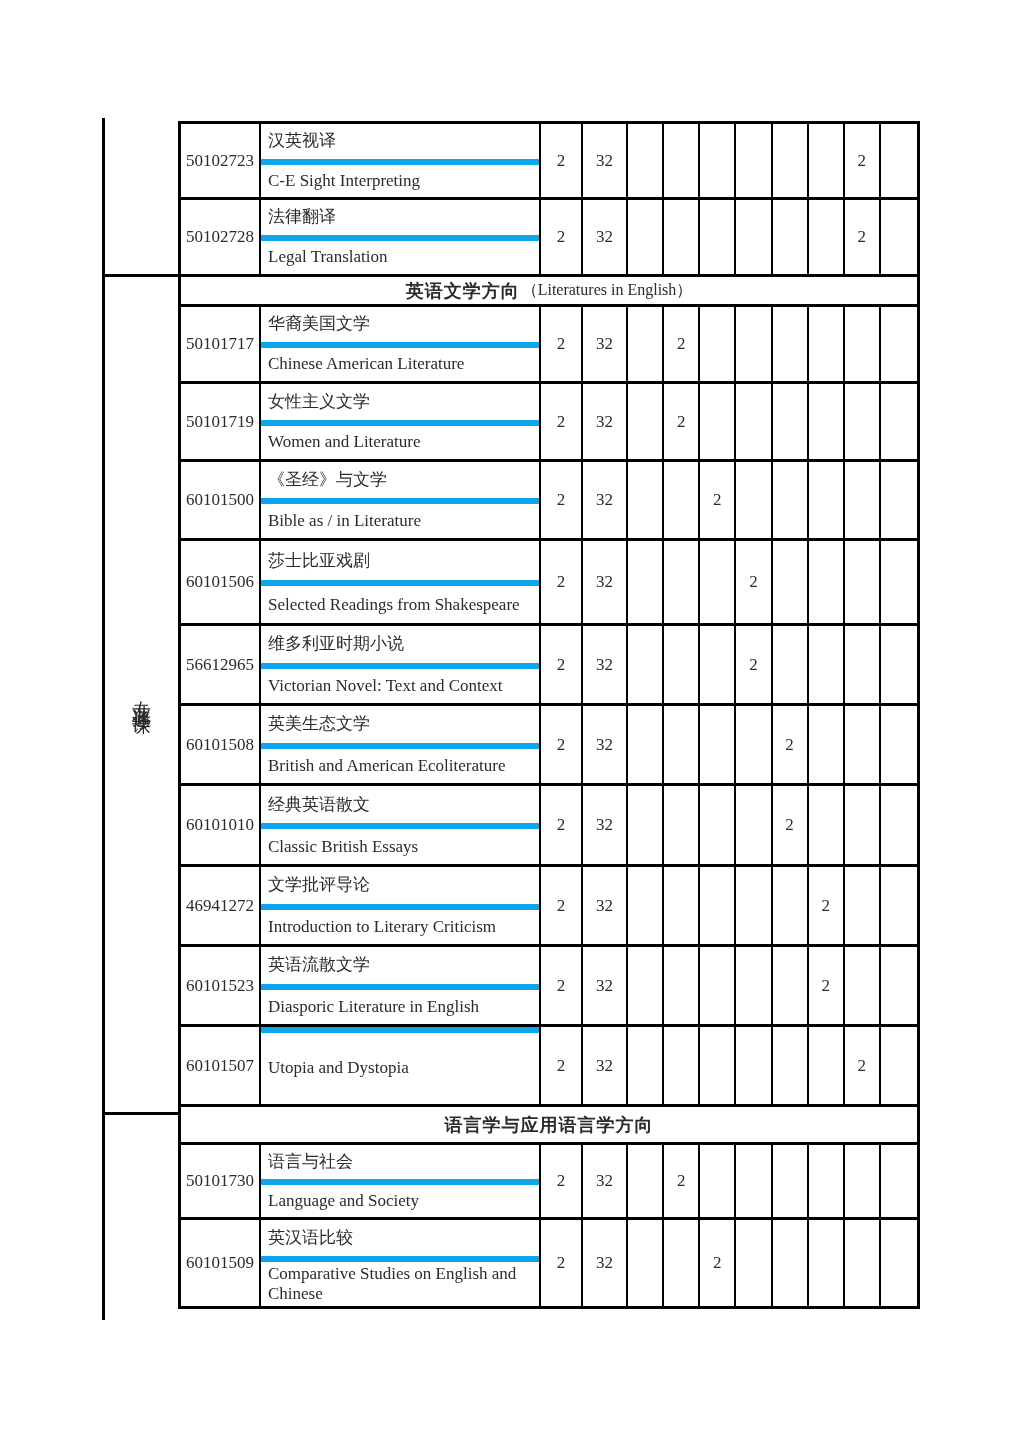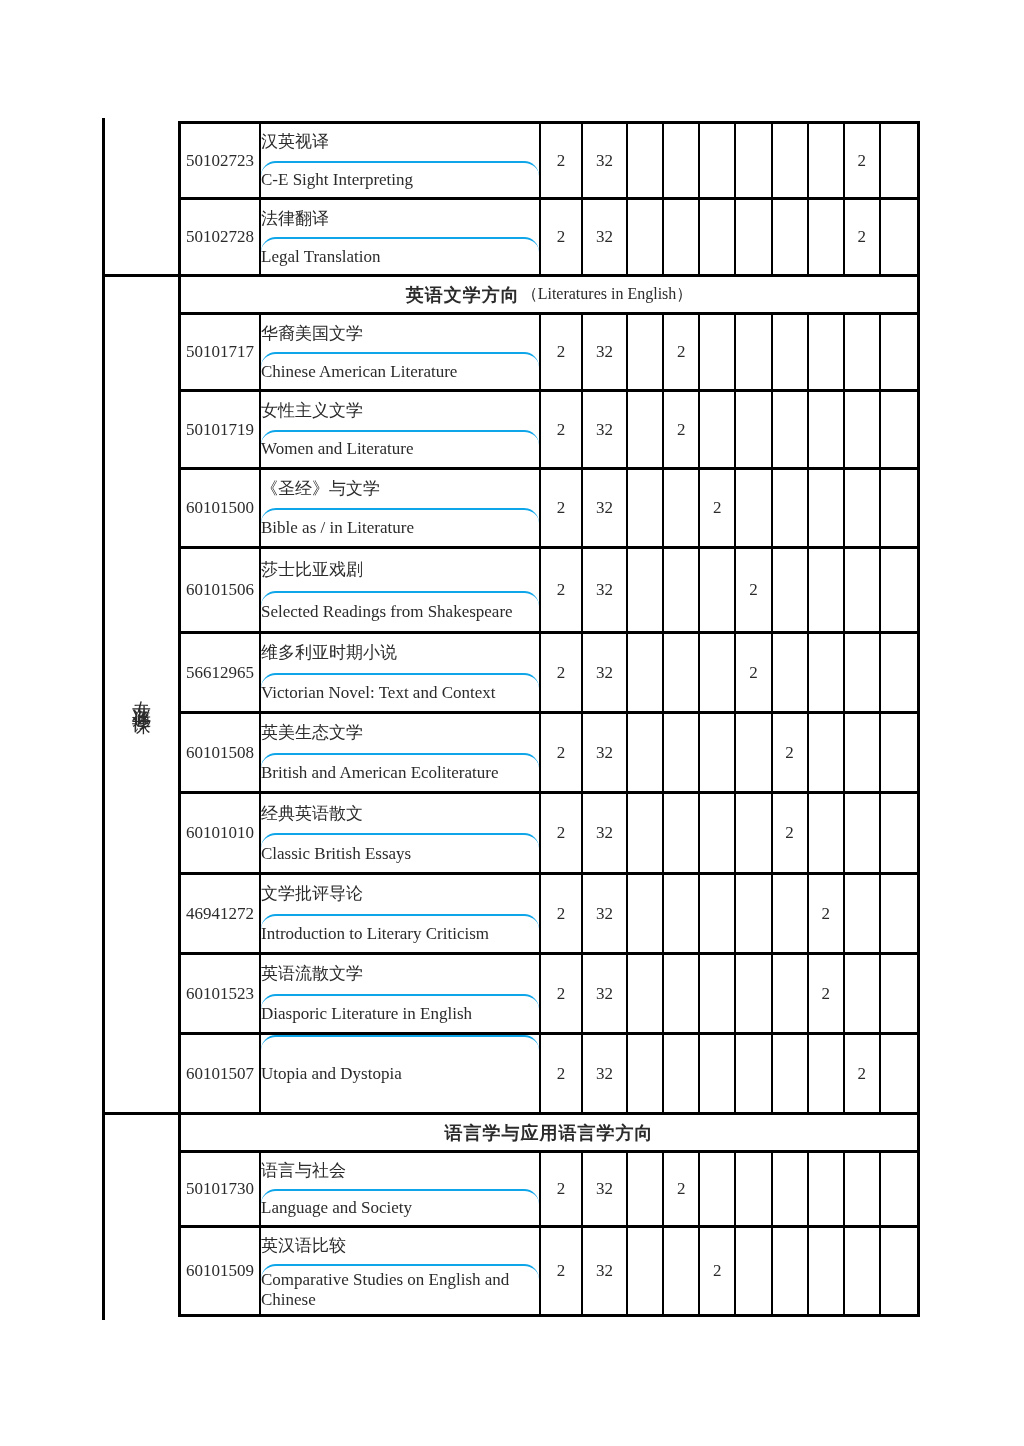--- a/index.html
+++ b/index.html
@@ -34,24 +34,24 @@
   .crow:last-child{border-bottom:none;}
   .cell{
     border-right:2px solid #000;box-sizing:border-box;
     display:flex;align-items:center;justify-content:center;
     font-size:17px;overflow:hidden;
   }
   .cell:last-child{border-right:none;}
   .namec{flex-direction:column;align-items:stretch;justify-content:stretch;padding:0;}
   .cn,.en{
     box-sizing:border-box;display:flex;align-items:center;
-    padding-right:4px;font-size:17px;line-height:1.2;
+    padding-left:7px;padding-right:4px;font-size:17px;line-height:1.2;
   }
   .cn{flex:1.08;}
-  .en{flex:1;border-top:2px solid #0ea5e9;border-radius:15px;}
+  .en{flex:1;border-top:6px solid #0ea5e9;}
   .row-tall-en .cn{flex:0 0 36px;}
   .row-tall-en .en{flex:1;}
   .hrow{
     border-bottom:3px solid #000;box-sizing:border-box;
     display:flex;align-items:center;justify-content:center;gap:2px;
   }
   .h-cn{
     font-size:18px;font-weight:700;
     font-family:"Liberation Sans","DejaVu Sans",sans-serif;letter-spacing:1px;
   }
@@ -101,21 +101,21 @@
       <div class="cell"></div>
       <div class="cell"></div>
       <div class="cell"></div>
       <div class="cell"></div>
       <div class="cell"></div>
       <div class="cell"></div>
       <div class="cell">2</div>
       <div class="cell"></div>
     </div>
 
-    <div class="hrow" style="height:38px">
+    <div class="hrow" style="height:30px">
       <span class="h-cn">英语文学方向</span>
       <span class="h-en">（Literatures in English）</span>
     </div>
 
     <div class="crow" style="height:77px">
       <div class="cell">50101717</div>
       <div class="cell namec">
         <div class="cn">华裔美国文学</div>
         <div class="en">Chinese American Literature</div>
       </div>

